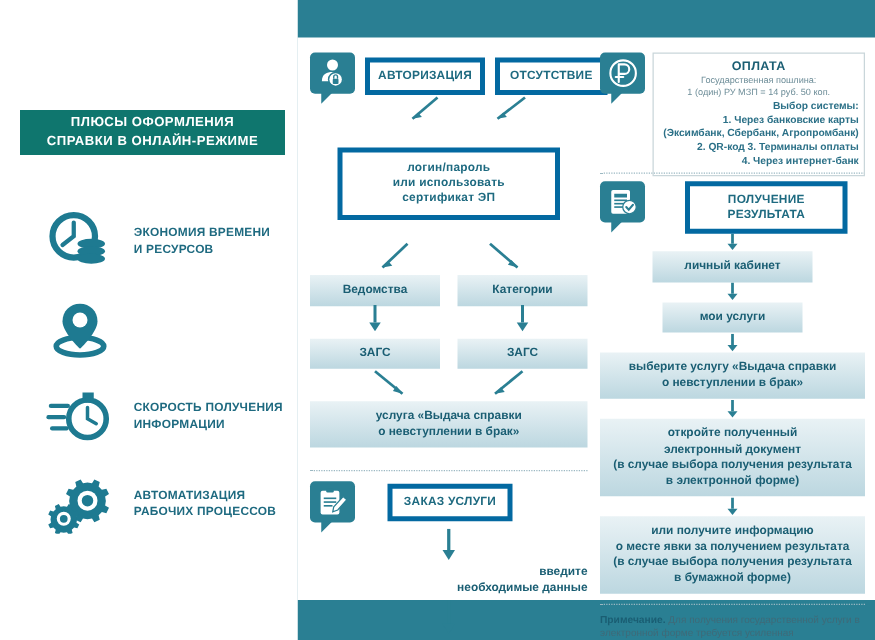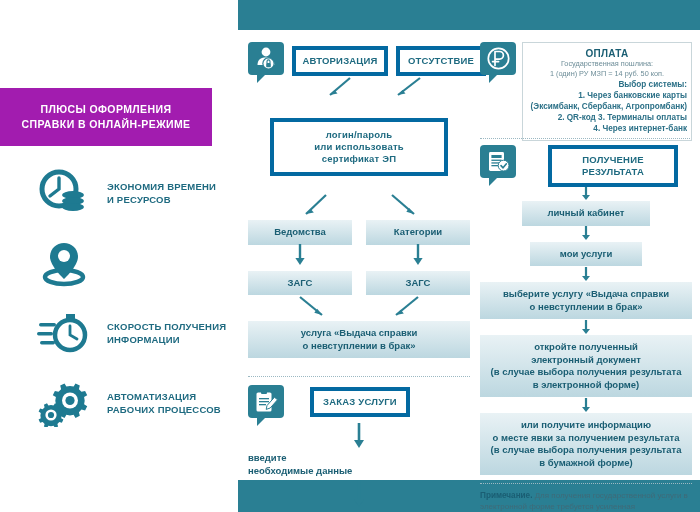--- a/index.html
+++ b/index.html
@@ -31,23 +31,23 @@
 
   
   .left-col {
     position: absolute;
     left: 0; top: 0;
     width: 238px; height: 512px;
     background: #ffffff;
   }
   .left-banner {
     position: absolute;
-    left: 0px; top: 88px;
-    width: 212px; height: 58px;
-    background: #a21caf;
+    left: 16px; top: 88px;
+    width: 212px; height: 36px;
+    background: #0f766e;
     display: flex; align-items: center; justify-content: center;
   }
   .left-banner-text {
     color: #ffffff;
     font-size: 10.5px;
     font-weight: bold;
     letter-spacing: 0.4px;
     line-height: 15px;
     text-align: center;
   }
@@ -121,21 +121,21 @@
     font-size: 9.5px;
     font-weight: bold;
     text-align: center;
     padding: 6px 5px;
     line-height: 12.5px;
   }
   .plaintxt {
     color: #1a5e73;
     font-size: 9.5px;
     font-weight: bold;
-    text-align: left;
+    text-align: right;
     line-height: 13px;
   }
   .arrow-down {
     display: flex; justify-content: center;
     height: 20px; align-items: center;
   }
   .arrow-down svg { display: block; }
   .dotted {
     border-top: 1px dotted #9bb8c2;
     margin: 10px 0 8px 0;

